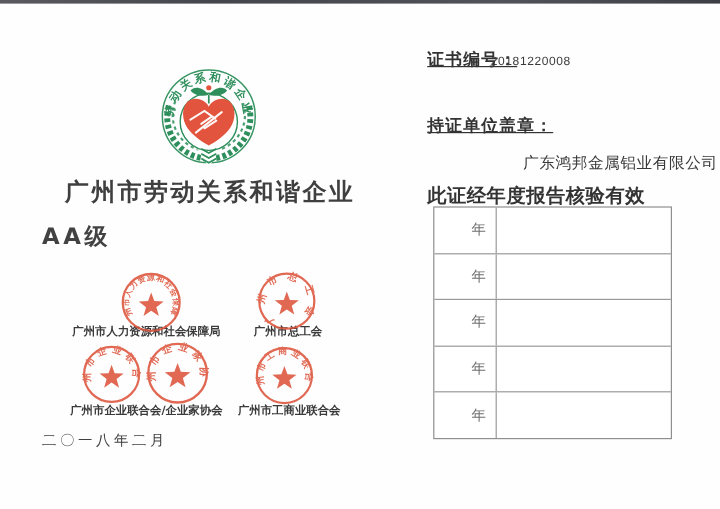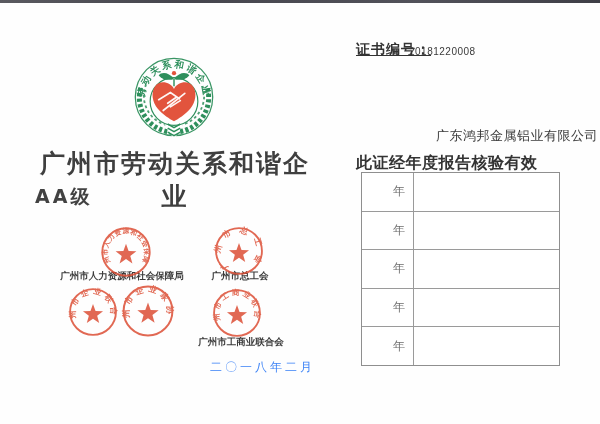--- a/index.html
+++ b/index.html
@@ -5,32 +5,32 @@
   html,body{margin:0;padding:0;background:#ffffff;}
   .page{
     position:relative;width:600px;height:424px;background:#fefefe;overflow:hidden;
     font-family:"DejaVu Sans","Liberation Sans",sans-serif;color:#3f3f3f;
   }
   .scan-edge-top{position:absolute;left:0;top:0;width:600px;height:3px;
     background:linear-gradient(90deg,#5a5a60,#45454d 30%,#52525a 70%,#3e3e46);}
   
   .logo-box{position:absolute;left:129px;top:52px;width:90px;height:90px;}
   .cert-title{position:absolute;left:35px;top:147px;width:280px;text-align:center;
-    font-size:25px;font-weight:bold;letter-spacing:2px;color:#3f3f3f;}
+    font-size:20px;font-weight:bold;letter-spacing:2px;color:#3f3f3f;}
   .cert-grade{position:absolute;left:35px;top:184px;width:280px;text-align:left;
     font-size:19px;font-weight:bold;letter-spacing:3px;color:#424242;}
   .seal{position:absolute;opacity:.85;}
   .seal svg{display:block;width:100%;height:100%;}
   .seal-ring{fill:none;stroke:#dc4f36;stroke-width:3;}
   .seal-star{fill:#dc4f36;}
   .seal-text{fill:#dc4f36;font-family:"DejaVu Sans",sans-serif;font-weight:bold;}
   .seal-label{position:absolute;font-size:9.5px;font-weight:bold;color:#3a3a3a;
     text-align:center;white-space:nowrap;}
-  .issue-date{position:absolute;left:35px;top:359px;width:280px;text-align:right;
-    font-size:12px;letter-spacing:3px;color:#3b82f6;}
+  .issue-date{position:absolute;left:35px;top:359px;width:280px;text-align:left;
+    font-size:12px;letter-spacing:3px;color:#404040;}
   
   .field-label{position:absolute;font-size:14px;font-weight:bold;letter-spacing:1px;color:#333;text-decoration:underline;}
   .serif-val{position:absolute;font-family:Liberation Sans, sans-serif;color:#3a3a3a;}
   .verify-heading{position:absolute;left:356px;top:153px;font-size:16px;font-weight:bold;
     letter-spacing:.5px;color:#333;}
   .verify-table{position:absolute;left:361px;top:172px;width:197px;height:192px;
     border:1px solid #8f8f8f;display:flex;flex-direction:column;background:#fff;}
   .vt-row{flex:1;display:flex;border-bottom:1px solid #9a9a9a;}
   .vt-row:last-child{border-bottom:none;}
   .vt-year{width:52px;border-right:1px solid #9a9a9a;display:flex;align-items:center;
@@ -70,20 +70,21 @@
         <path d="M 33,53 L 46,45 L 56,52 M 43,57 L 53,50 M 46,61 L 57,54 M 38,65 L 62,46" stroke="#ffffff" stroke-width="1.9" fill="none" stroke-linecap="round" opacity=".95"></path>
       </g>
     </svg>
   </div>
 
   <div class="cert-title">广州市劳动关系和谐企业</div>
   <div class="cert-grade">AA级</div>
 
   <div class="seal-label" style="left:56px;top:270px;width:132px;">广州市人力资源和社会保障局</div>
   <div class="seal-label" style="left:198px;top:270px;width:84px;">广州市总工会</div>
+  <div class="seal-label" style="left:52px;top:336px;width:140px;">广州市企业联合会/企业家协会</div>
   <div class="seal-label" style="left:194px;top:336px;width:94px;">广州市工商业联合会</div>
 
   <div class="seal" style="left:94px;top:220px;width:64px;height:64px;">
     <svg viewBox="0 0 100 100">
       <defs>
           <path id="sp1" d="M 26,66.5 A 29.1,29.1 0 1 1 74,66.5"></path>
         </defs>
       <circle class="seal-ring" cx="50" cy="50" r="37"></circle>
       <polygon class="seal-star" points="50,37 54.1,48.3 66.2,48.7 56.7,56.2 60,67.8 50,61 40,67.8 43.3,56.2 33.8,48.7 45.9,48.3"></polygon>
       <text class="seal-text" font-size="10.5" letter-spacing="0.8">
@@ -138,20 +139,21 @@
         <textPath href="#sp5" startOffset="50%" text-anchor="middle">广州市工商业联合会</textPath>
       </text>
     </svg>
   </div>
 
   <div class="issue-date">二〇一八年二月</div>
 
   <div class="field-label" style="left:356px;top:41px;">证书编号：</div>
   <div class="serif-val" style="left:409px;top:46px;font-size:10px;letter-spacing:.5px;">20181220008</div>
 
+  <div class="field-label" style="left:356px;top:96px;">持证单位盖章：</div>
   <div class="serif-val" style="left:436px;top:99px;font-size:13px;letter-spacing:.5px;margin-top:28px;">广东鸿邦金属铝业有限公司</div>
 
   <div class="verify-heading">此证经年度报告核验有效</div>
 
   <div class="verify-table">
     <div class="vt-row">
       <div class="vt-year">年</div>
       <div class="vt-blank"></div>
     </div>
     <div class="vt-row">

